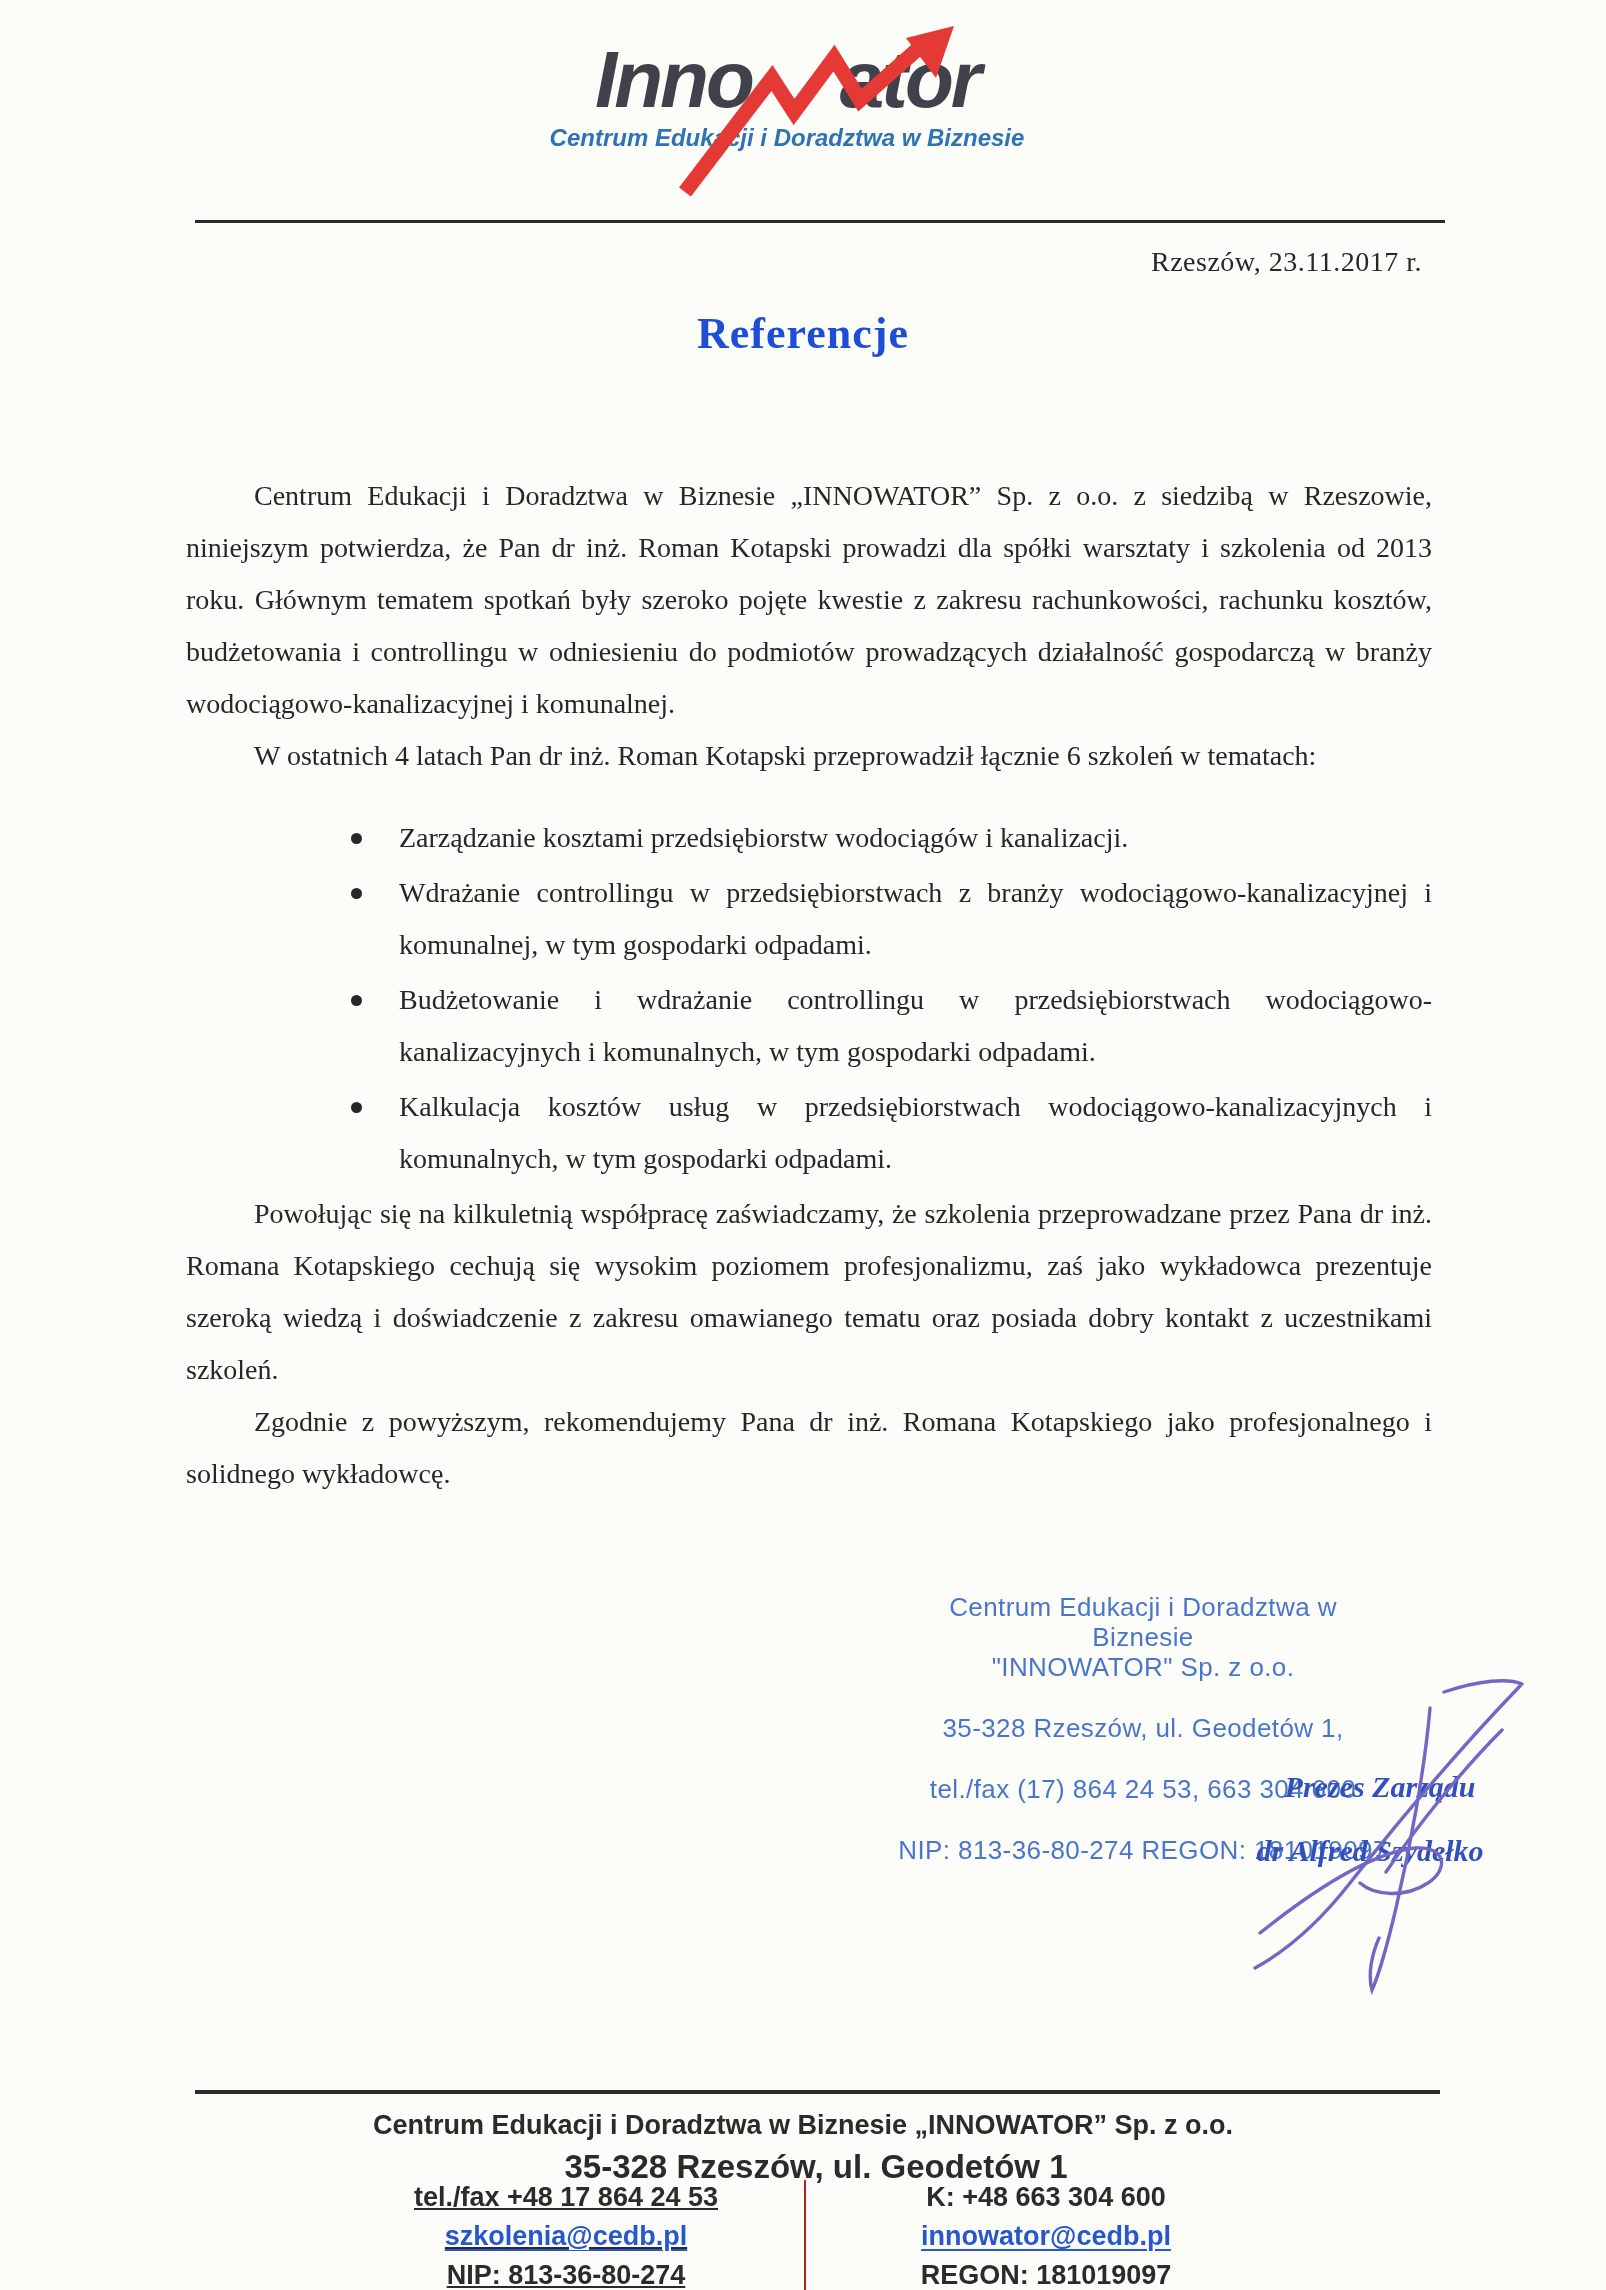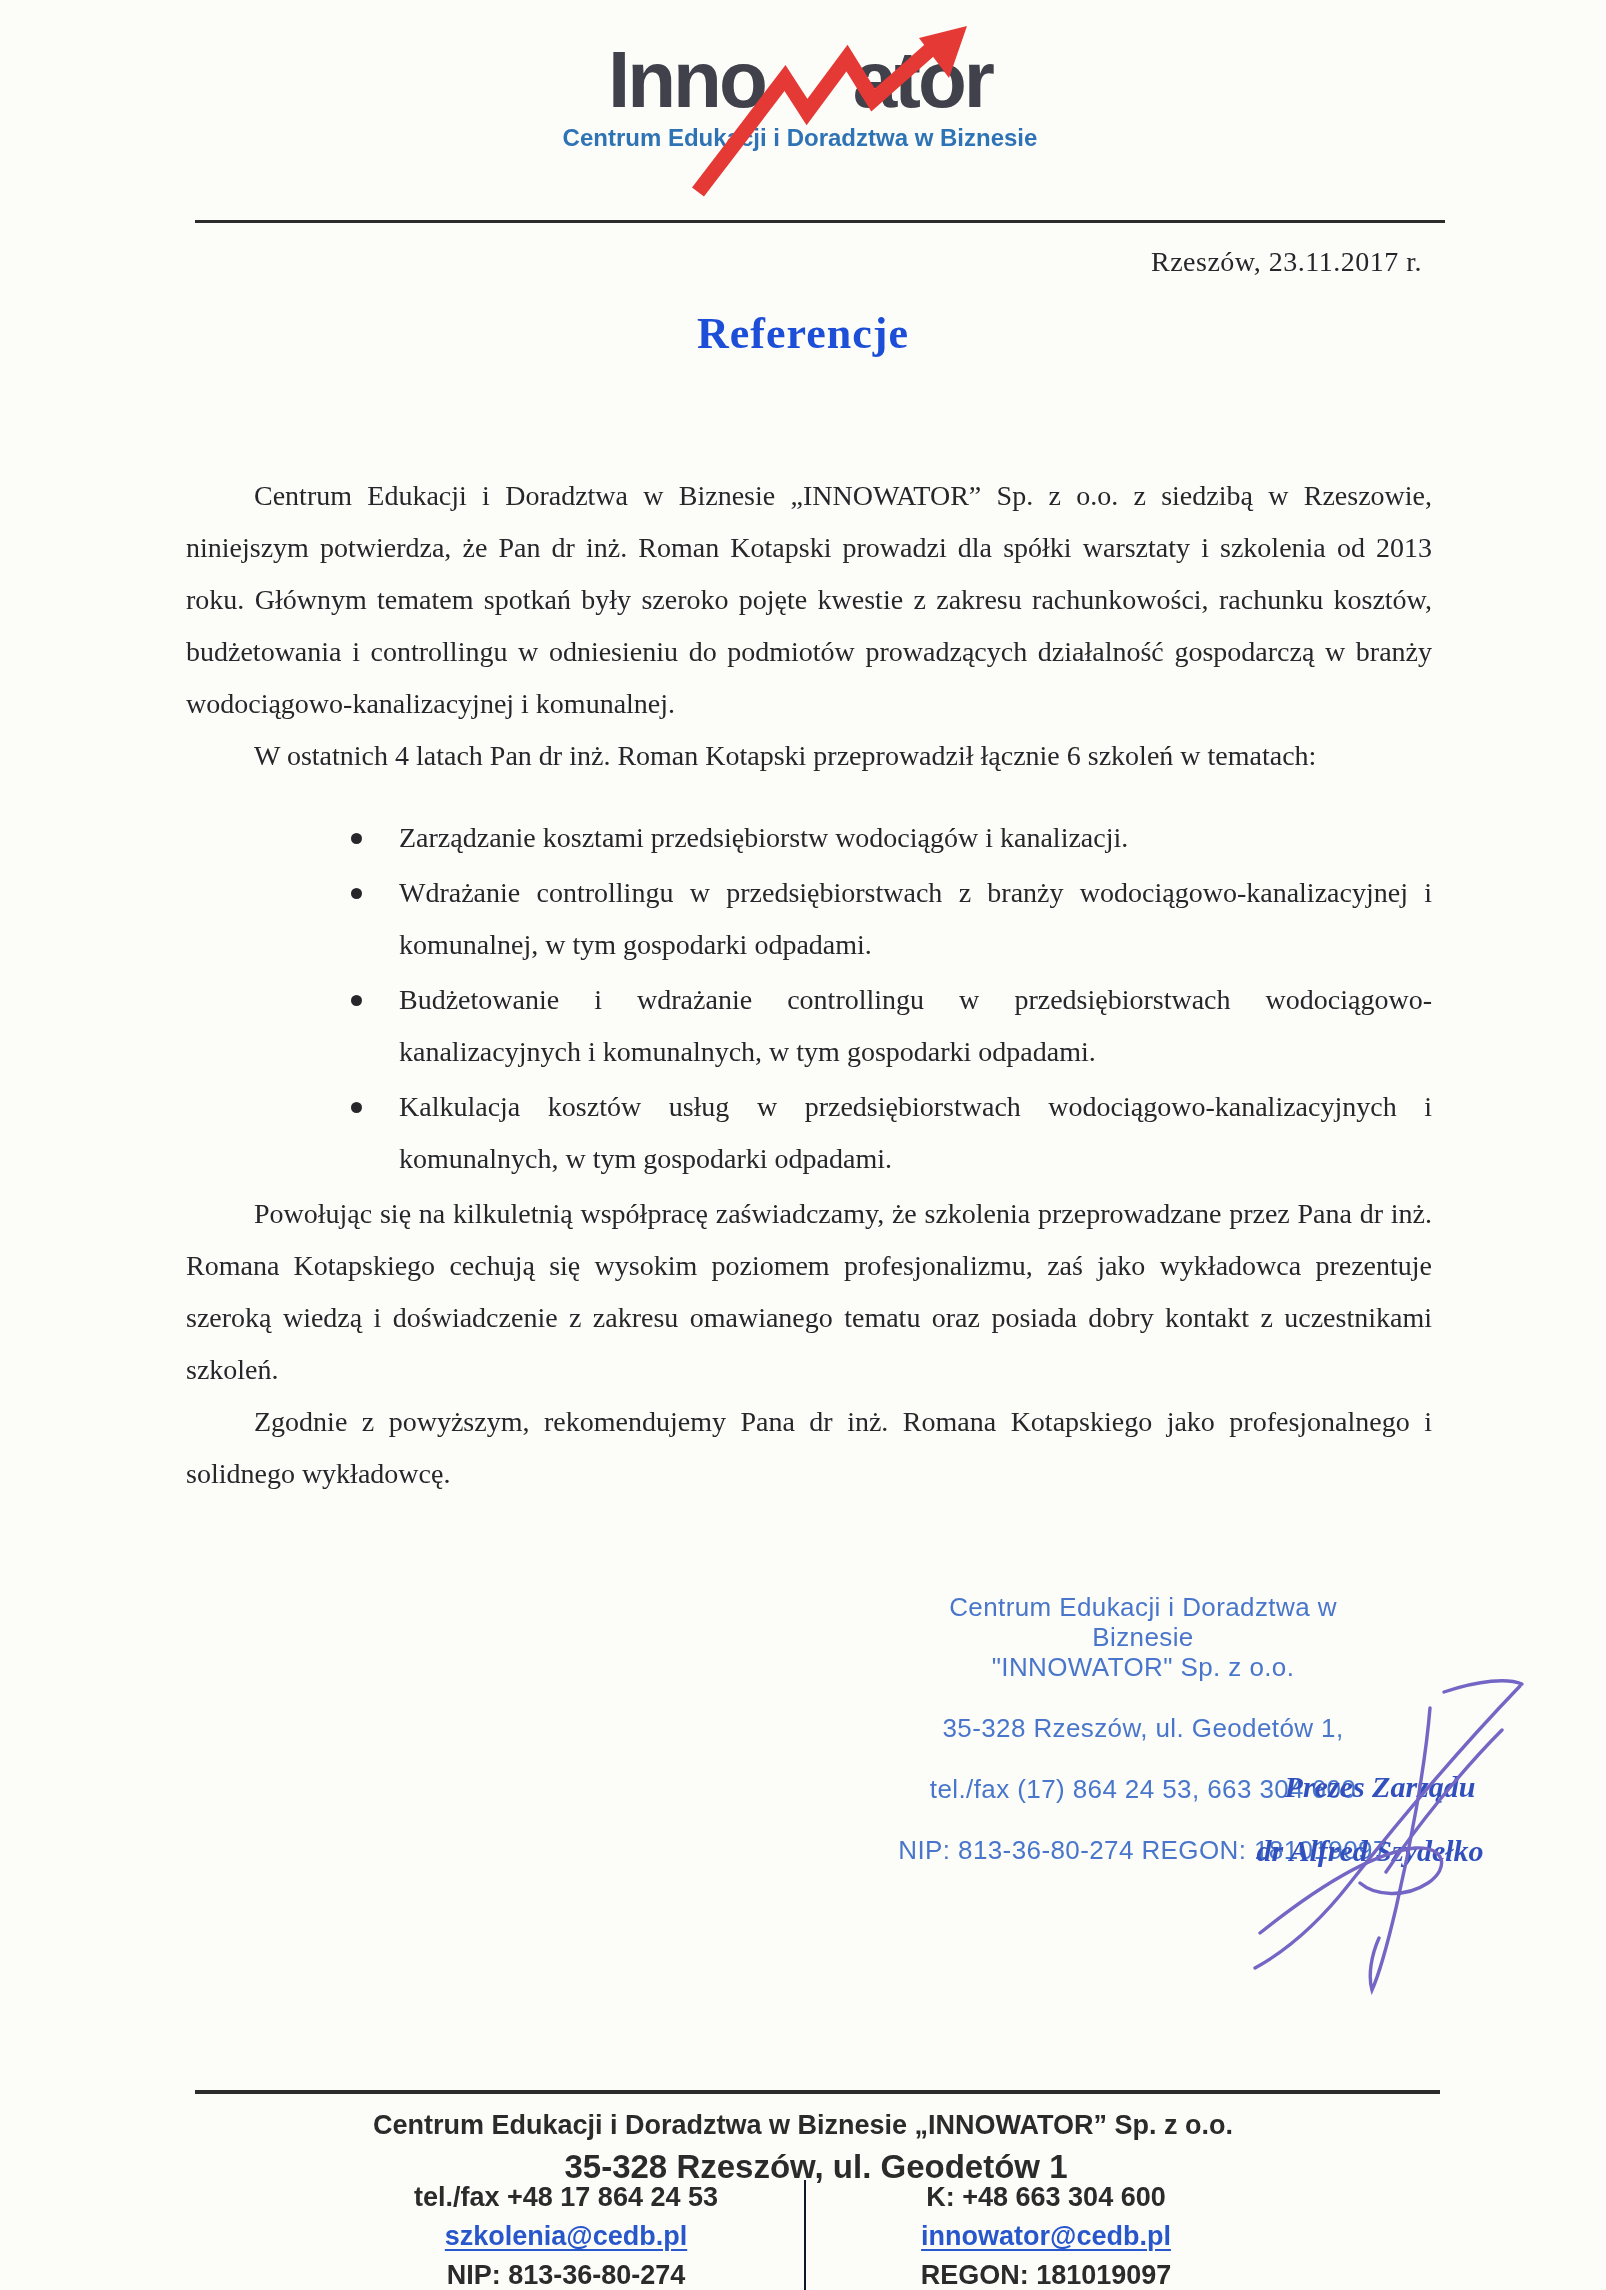--- a/index.html
+++ b/index.html
@@ -15,21 +15,21 @@
     --rule:#2c2c2c;
   }
   html,body{margin:0;padding:0;background:#e8e8e6;}
   .page{
     position:relative;width:1606px;height:2290px;margin:0 auto;
     background:var(--paper);overflow:hidden;
     font-family:"Liberation Serif",serif;color:var(--ink);
   }
 
   
-  .logo{position:absolute;left:560px;top:38px;width:480px;height:130px;}
+  .logo{position:absolute;left:547px;top:38px;width:480px;height:130px;font-style:italic;}
   .logo-row{
     display:flex;justify-content:center;gap:88px;
     font-family:"Liberation Sans",sans-serif;font-weight:700;
     font-size:80px;line-height:84px;letter-spacing:-3px;color:var(--logo-text);
   }
   .logo-sub{
     margin-top:2px;text-align:center;
     font-family:"Liberation Sans",sans-serif;font-weight:700;
     font-size:24px;color:var(--logo-sub);
   }
@@ -91,21 +91,21 @@
   .footer-text{
     font-family:"Liberation Sans",sans-serif;font-weight:700;color:#2b2b2b;
   }
   .f-company{position:absolute;left:0;top:2110px;width:100%;text-align:center;font-size:27px;}
   .f-address{position:absolute;left:13px;top:2148px;width:100%;text-align:center;font-size:33px;}
   .f-cols{
     position:absolute;left:350px;top:2180px;width:912px;height:110px;
     display:grid;grid-template-columns:1fr 1fr;font-size:27px;
   }
   .f-col{display:flex;flex-direction:column;align-items:center;gap:8px;padding-top:2px;}
-  .f-col-left{border-right:2px solid #0f172a;padding-right:22px;}
+  .f-col-left{border-right:2px solid #b91c1c;padding-right:22px;text-decoration:underline;}
   .f-col-right{padding-left:24px;}
   .f-email{
     color:var(--link-blue);text-decoration:underline;
     text-decoration-thickness:2px;text-underline-offset:4px;
   }
 </style>
 </head>
 <body>
 
 <div class="page">

